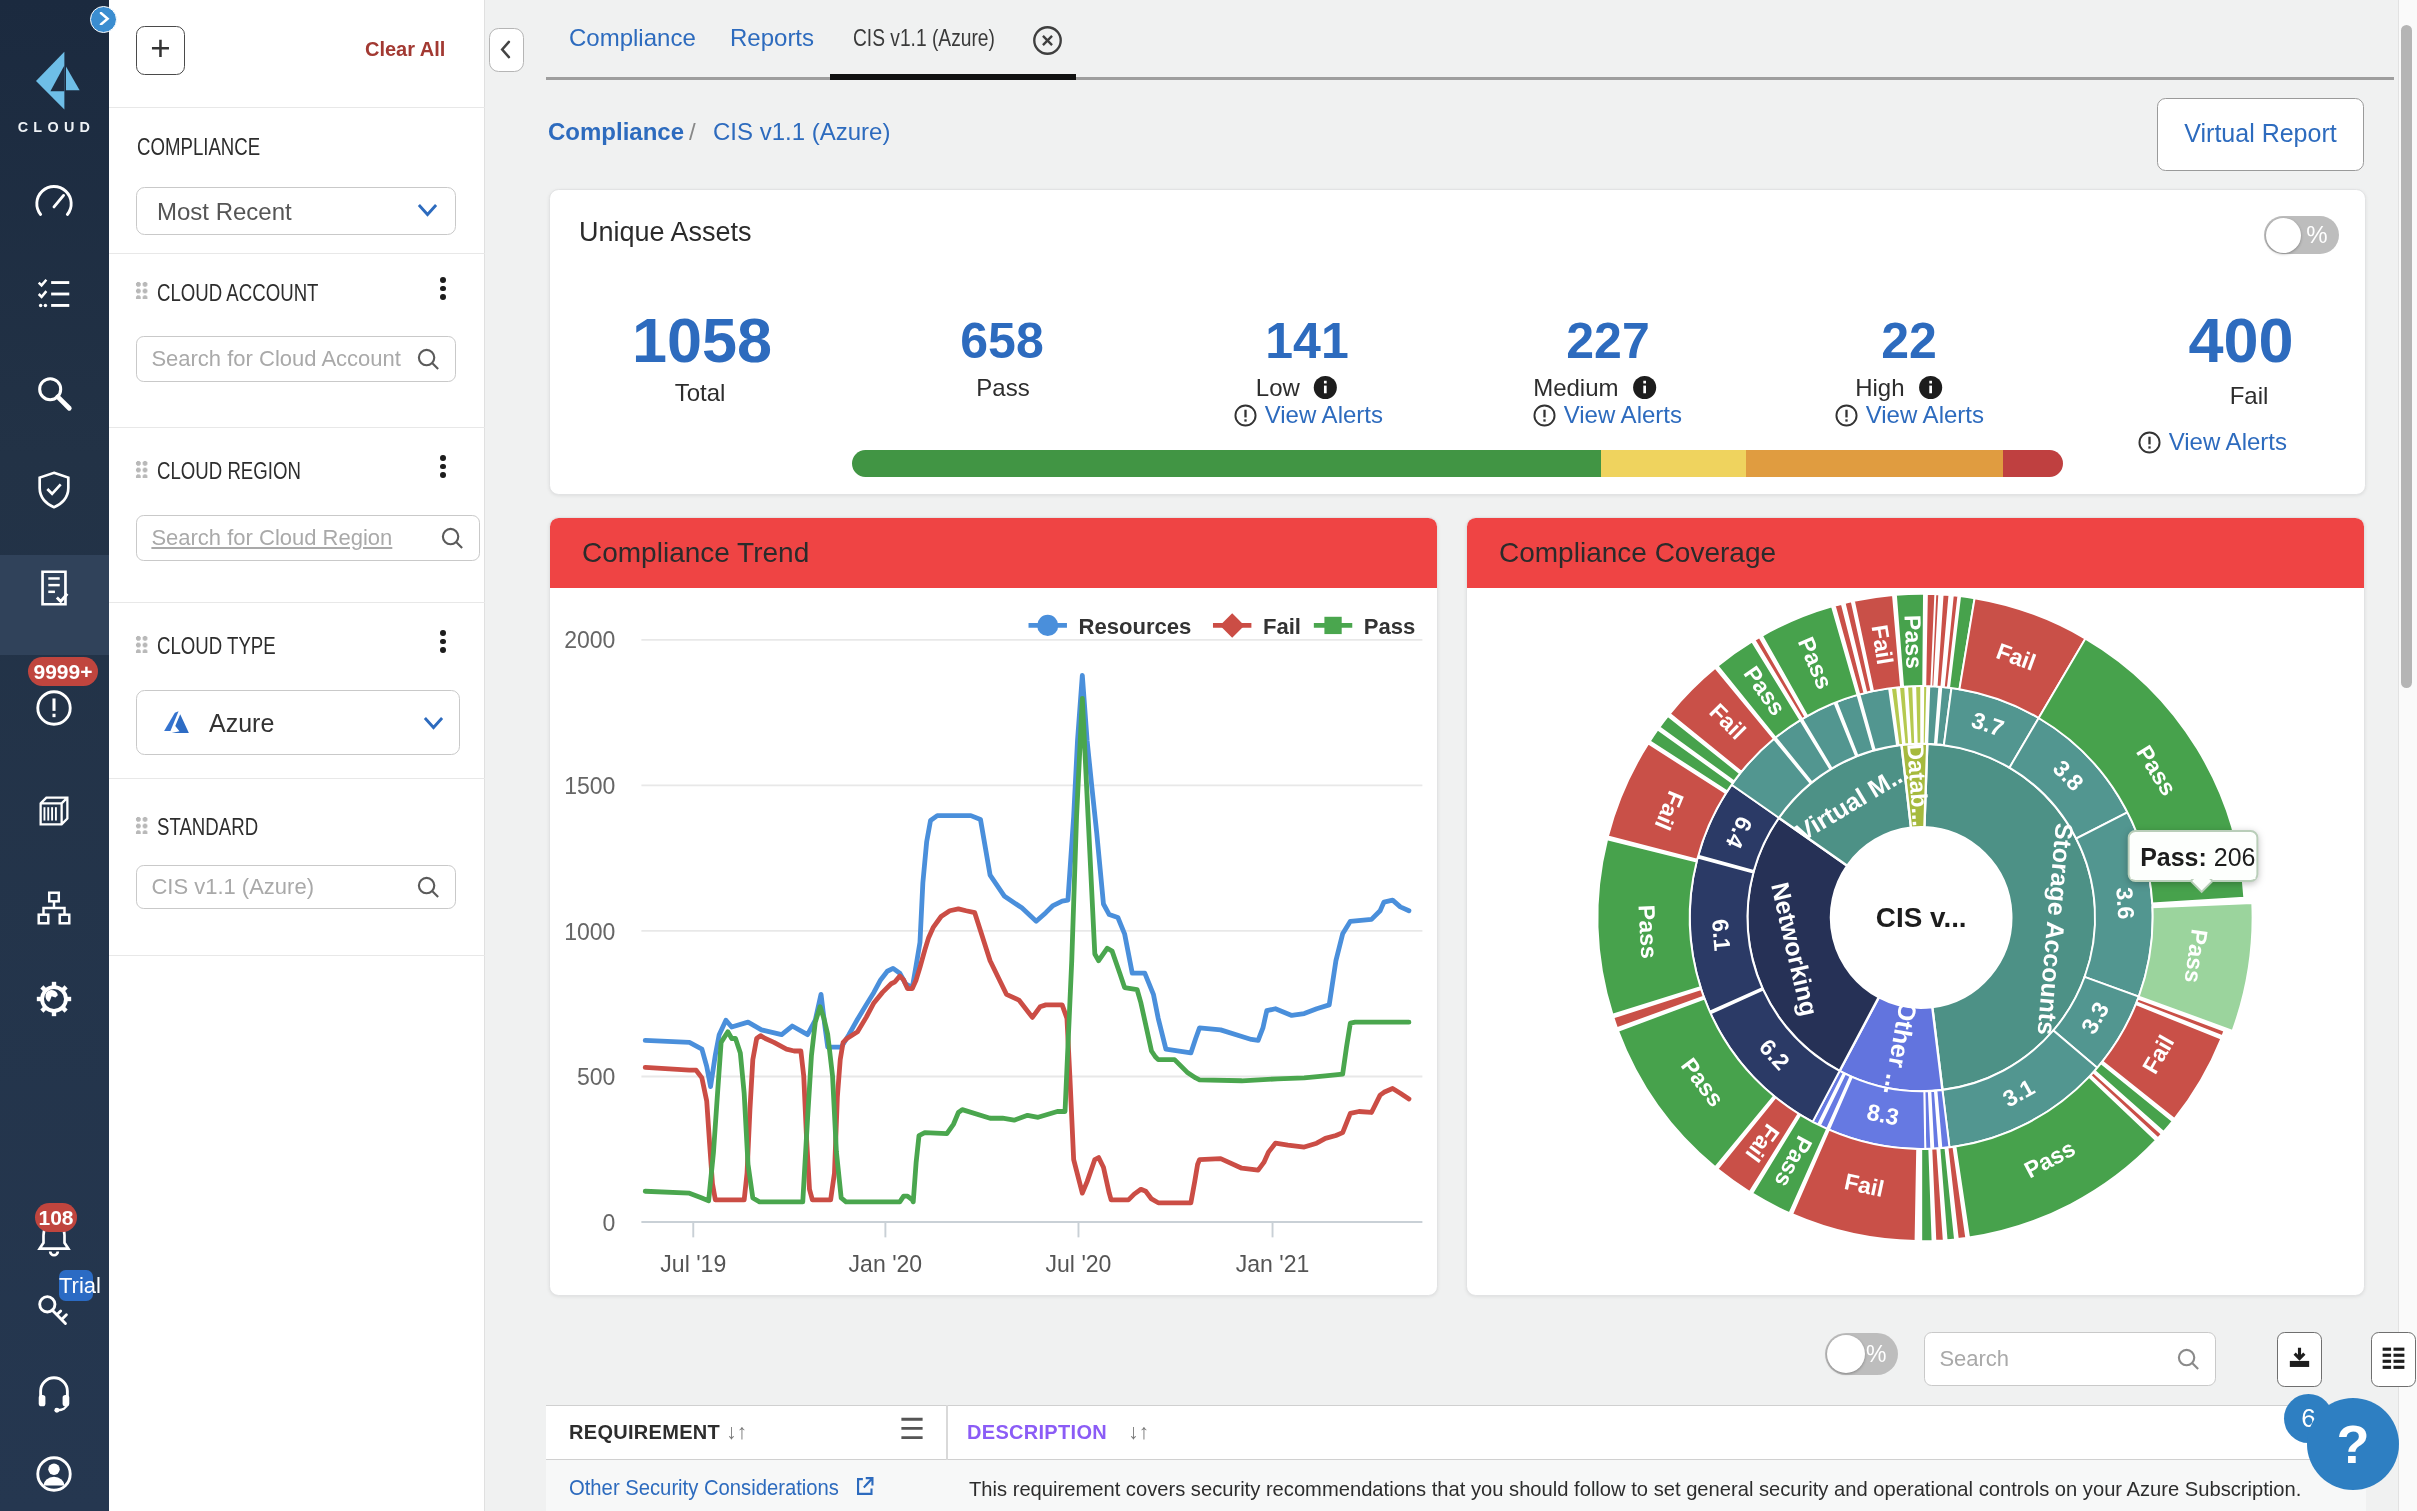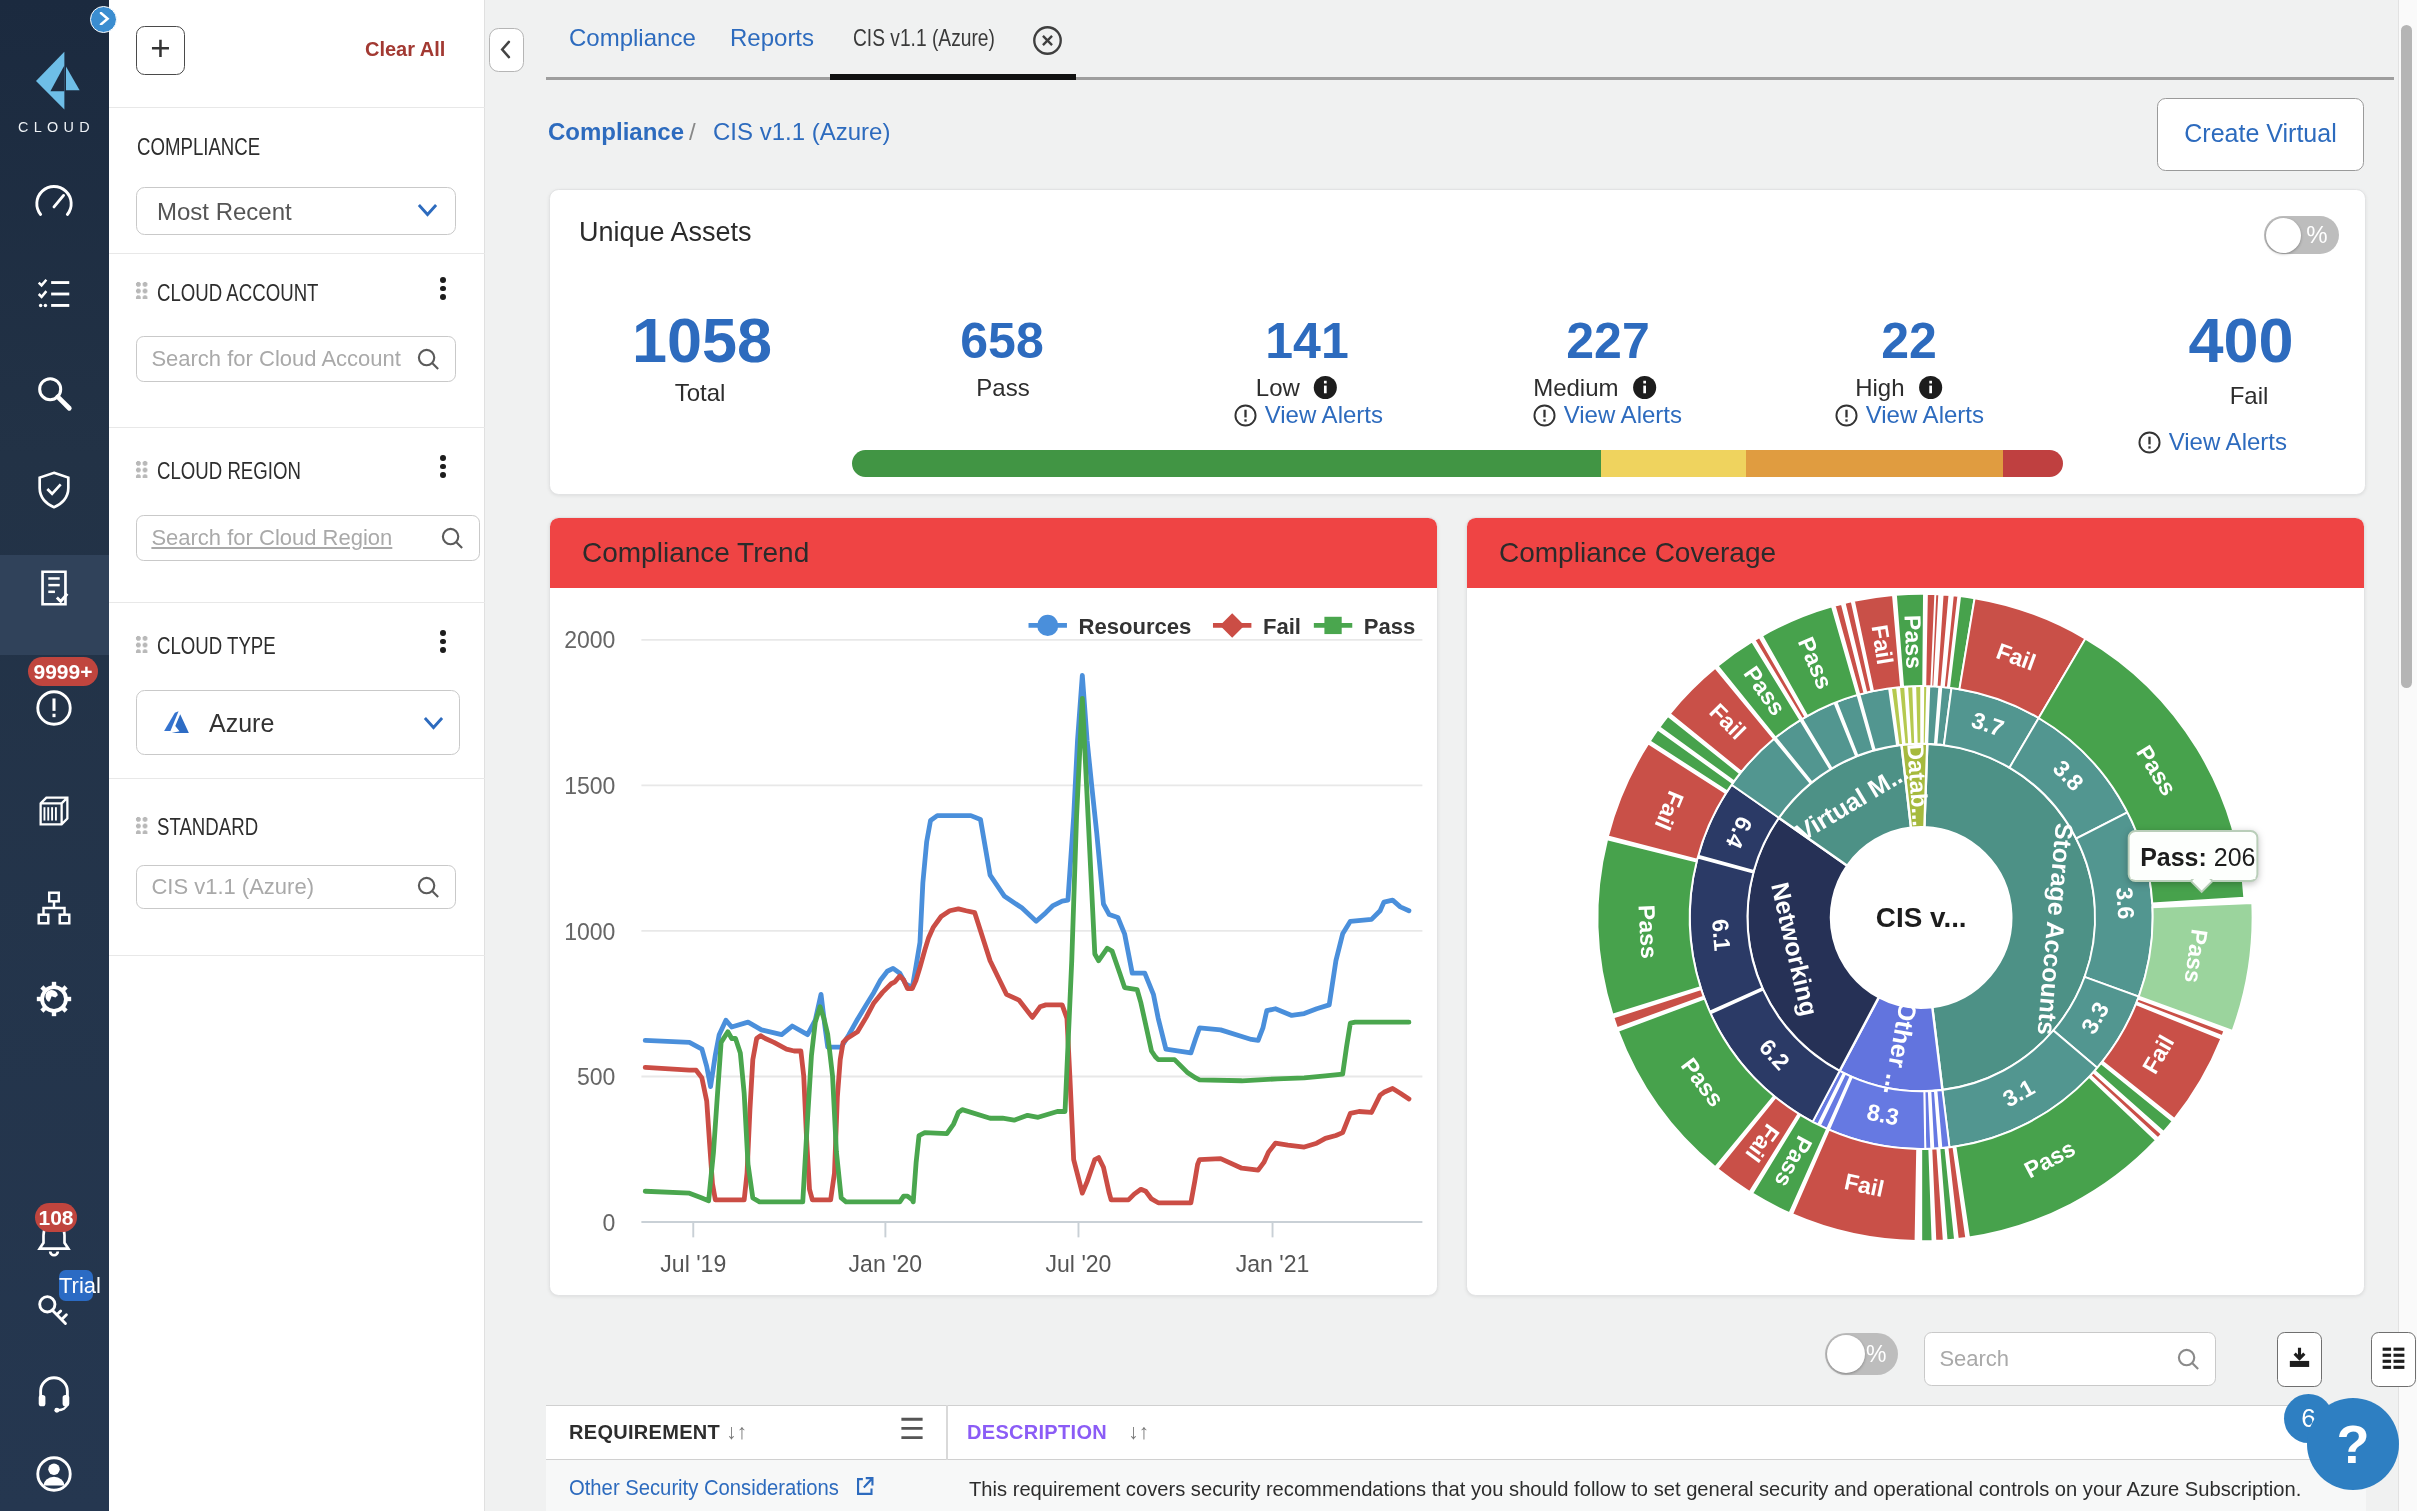--- a/index.html
+++ b/index.html
@@ -41,21 +41,21 @@
 <div class="abs" style="left:489px; top:28px; width:35px; height:44px; background:#fff; border:1.9px solid #b5b5b5; border-radius:9.6px;"></div>
 <svg class="abs" style="left:495px; top:38px;" width="23" height="23" viewBox="0 0 24 24">
   <path d="M14.5,4 L7.5,12 L14.5,20" fill="none" stroke="#444" stroke-width="2.6" stroke-linecap="round"></path>
 </svg>
 
 <div class="abs blue" style="left:548px; top:118px; font-size:24px; font-weight:700;">Compliance</div>
 <div class="abs" style="left:689px; top:118px; font-size:24px; color:#888;">/</div>
 <div class="abs blue" style="left:713px; top:118px; font-size:24px;">CIS v1.1 (Azure)</div>
 
 <div class="abs" style="left:2157px; top:98px; width:207px; height:73px; background:#fff; border:1.9px solid #9a9a9a; border-radius:8.6px; text-align:center;">
-  <span class="blue" style="font-size:25px; line-height:69px;">Create Virtual</span>
+  <span class="blue" style="font-size:25px; line-height:69px;">Virtual Report</span>
 </div>
 
 <div class="card" style="left:549px; top:189px; width:1817px; height:306px;"></div>
 <div class="abs" style="left:579px; top:217px; font-size:27px; color:#2b2b2b;">Unique Assets</div>
 
 <div class="abs" style="left:2264px; top:216px; width:75px; height:38px; background:#bdbdbd; border-radius:19px;">
   <div style="position:absolute; left:1.9px; top:1.9px; width:35px; height:35px; background:#fff; border-radius:50%; box-shadow:0 1px 2.9px rgba(0,0,0,0.3);"></div>
   <div style="position:absolute; right:11.5px; top:4.8px; color:#fff; font-size:24px;">%</div>
 </div>
 
@@ -388,21 +388,21 @@
 <div class="divider" style="top:955px;"></div>
 
 <div class="abs" style="left:0; top:0; width:109px; height:1511px; background:linear-gradient(180deg,#1b2a3f 0%,#223246 30%,#253750 100%);"></div>
 <div class="abs" style="left:0; top:555px; width:109px; height:100px; background:#30425a;"></div>
 
 <svg class="abs" style="left:12.5px; top:48px;" width="67" height="63" viewBox="0 0 70 66">
   <path d="M53.7,4 L24,34.6 L53.7,64.4 Z" fill="#6EBEE7"></path>
   <path d="M39.1,45.2 L53.7,18.4 L53.7,45.2 Z" fill="#1e2c40"></path>
   <path d="M55.4,19.3 L69.7,44.2 L55.4,44.2 Z" fill="#6EBEE7"></path>
 </svg>
-<div class="abs" style="left:0; top:119px; width:113px; text-align:center; color:#eef2f6; font-size:14.4px; font-weight:400; letter-spacing:5.3px;">CLOUD</div>
+<div class="abs" style="left:0; top:119px; width:113px; text-align:center; color:#eef2f6; font-size:14.4px; font-weight:700; letter-spacing:5.3px;">CLOUD</div>
 
 <div class="abs" style="left:90px; top:5.8px; width:27px; height:27px; background:#3B8DD0; border:1.9px solid #fff; border-radius:50%;">
   <svg style="margin:4.8px 0 0 7.7px;" width="11.5" height="13.4" viewBox="0 0 12 14">
         <path d="M2,1 L9,7 L2,13" fill="none" stroke="#fff" stroke-width="2.6" stroke-linecap="round"></path>
       </svg>
 </div>
 
 <svg class="sideicon" style="top:183px;" viewBox="0 0 44 44">
   <path d="M8,33 A18 18 0 1 1 36,33" fill="none" stroke="#fff" stroke-width="3" stroke-linecap="round"></path>
   <line x1="22" y1="25" x2="32" y2="13" stroke="#fff" stroke-width="3" stroke-linecap="round"></line>

